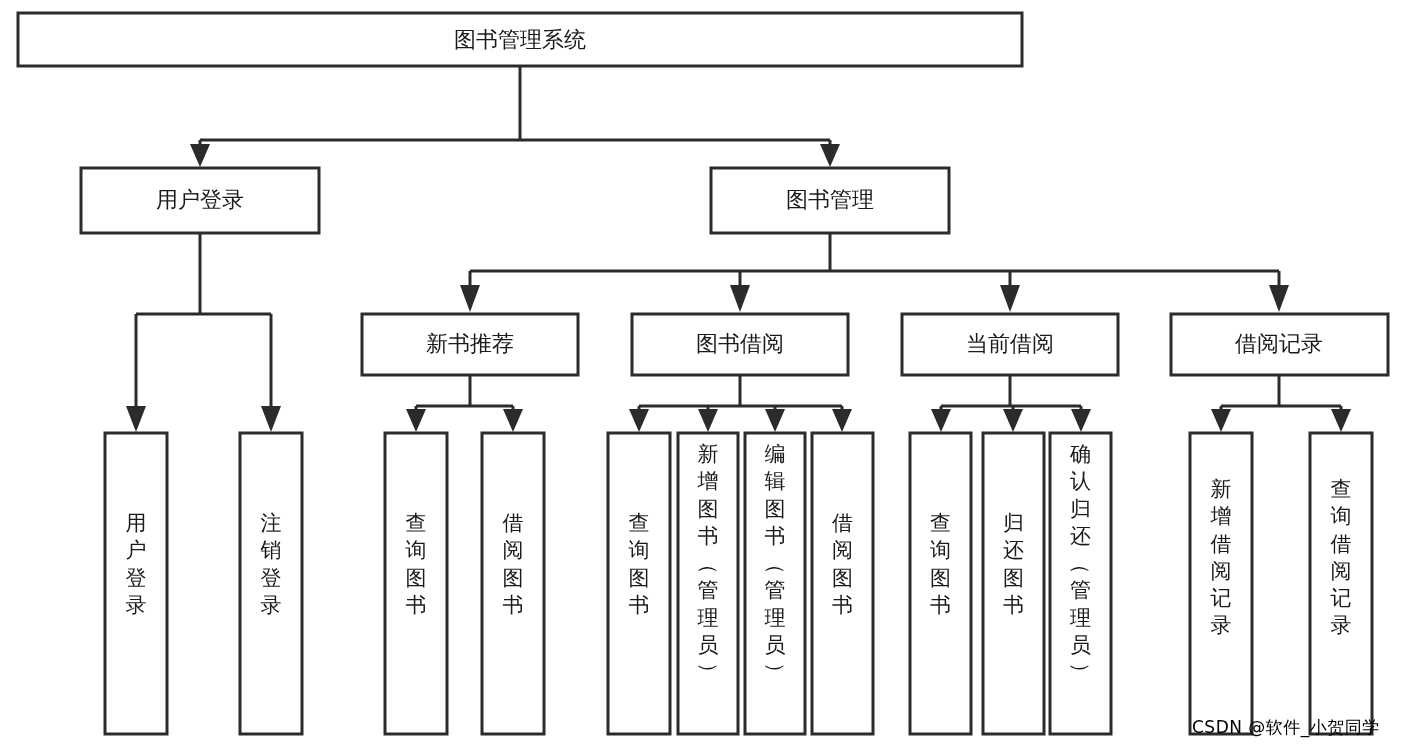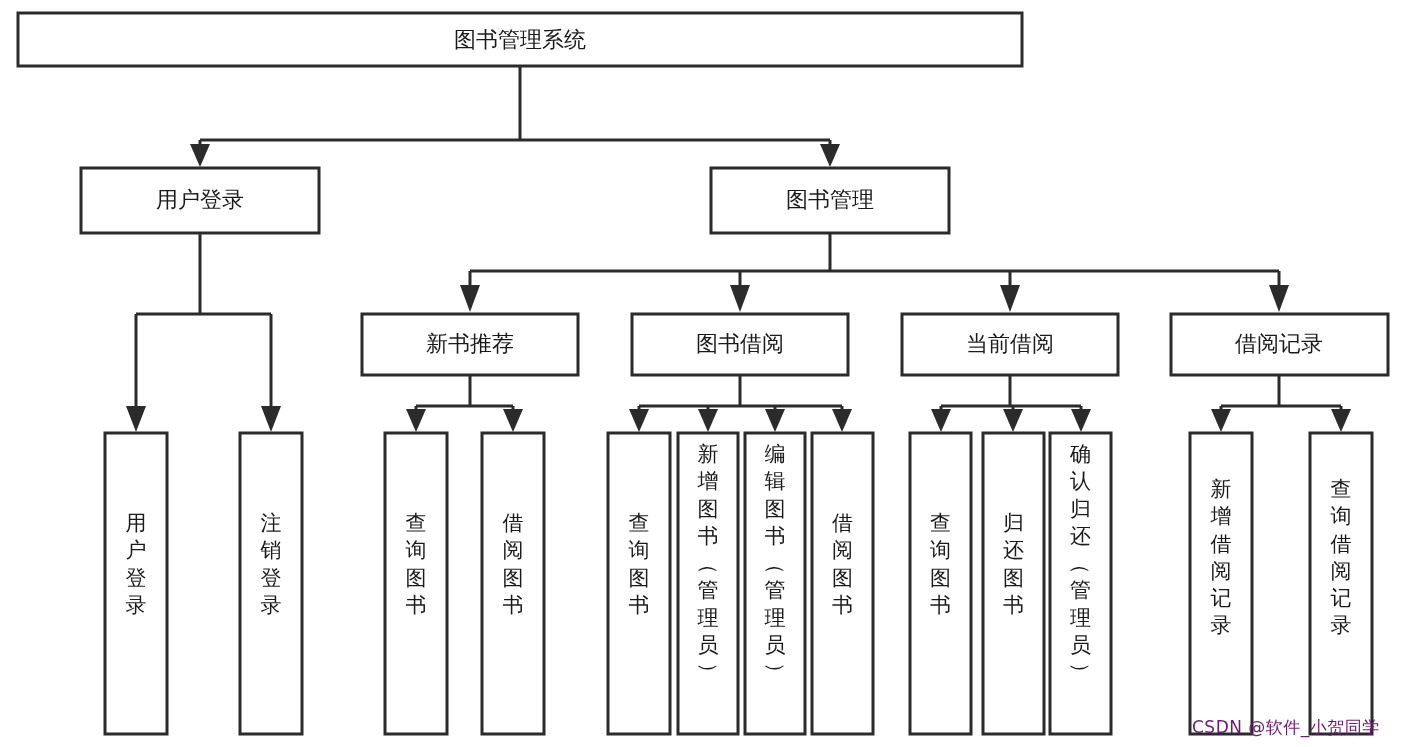--- a/index.html
+++ b/index.html
@@ -58,21 +58,21 @@
     text-align: center;
     white-space: pre;
     pointer-events: none;
   }
   .watermark {
     position: absolute;
     left: 1192px;
     top: 716px;
     font-family: "DejaVu Sans", "Liberation Sans", sans-serif;
     font-size: 17px;
-    color: #701a75;
+    color: #000000;
     letter-spacing: 0.5px;
     white-space: nowrap;
   }
 </style>
 </head>
 <body>
 
 <div id="diagram-root">
 
   <svg id="diagram-svg" viewBox="0 0 1405 747" xmlns="http://www.w3.org/2000/svg">

